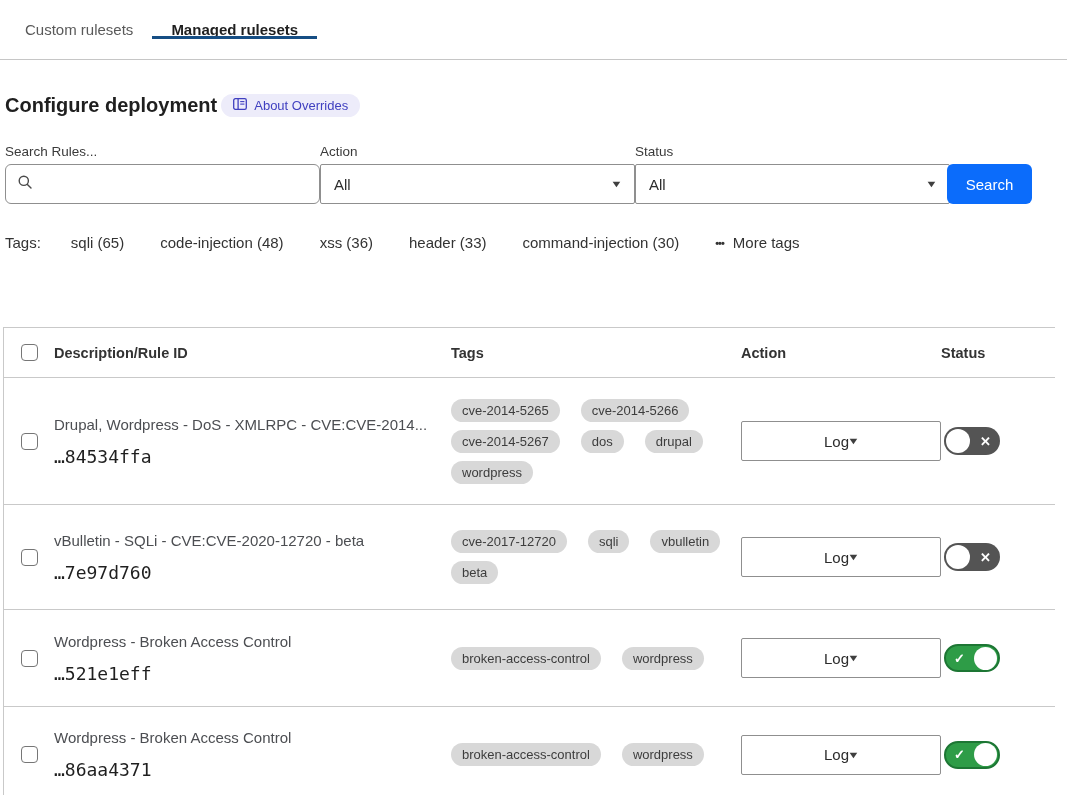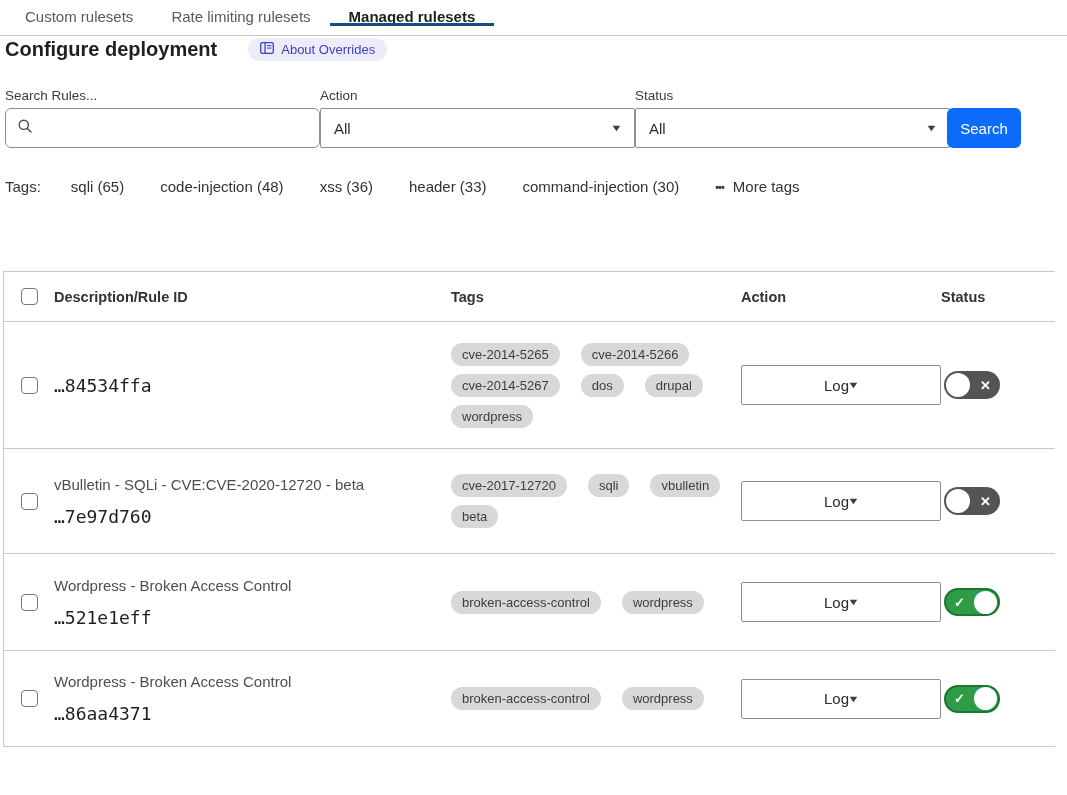--- a/index.html
+++ b/index.html
@@ -13,44 +13,44 @@
     --pill-bg:#d8d8d8;
     --line:#c9c9c9;
   }
   *{box-sizing:border-box;}
   html,body{margin:0;padding:0;}
   body{
     width:1067px;height:795px;overflow:hidden;background:#fff;
     font-family:"Liberation Sans",sans-serif;color:#3a3a3a;
   }
   
-  .tabs{display:flex;align-items:flex-start;height:28px;border-bottom:1px solid #c6c6c6;padding-left:6px;margin-top:8px;}
+  .tabs{display:flex;align-items:center;height:60px;border-bottom:1px solid #c6c6c6;padding-left:6px;}
   .tab{display:flex;align-items:center;padding:0 19px;font-size:15px;color:#595959;cursor:pointer;position:relative;}
   .tab.active{color:#1f1f1f;font-weight:700;}
   .tab.active::after{content:"";position:absolute;left:0;right:0;bottom:-1px;height:3px;background:var(--tab-underline);}
   
   .content{padding:0 5px;}
-  .heading-row{display:flex;align-items:center;gap:31px;height:26px;}
+  .heading-row{display:flex;align-items:center;gap:4px;margin-top:32px;height:26px;}
   .page-title{font-size:20px;font-weight:700;color:#1f1f1f;margin:0;}
   .badge{display:inline-flex;align-items:flex-start;gap:7px;background:var(--badge-bg);color:var(--badge-text);
     border-radius:12px;padding:4px 12px;font-size:13px;cursor:pointer;}
   .badge svg{display:block;}
   
   .filters{display:flex;align-items:flex-end;gap:0;margin-top:26px;}
   .field{display:flex;flex-direction:column;}
   .field-label{font-size:13.5px;color:#3a3a3a;margin-bottom:5px;}
   .search-box{width:315px;height:40px;border:1px solid #8f8f8f;border-radius:6px;background:#fff;
     display:flex;align-items:center;gap:8px;padding:0 11px;}
   .search-box input{border:none;outline:none;flex:1;font-size:15px;font-family:inherit;color:#1f1f1f;background:transparent;}
   .select{height:40px;border:1px solid #8f8f8f;border-radius:2px;background:#fff;display:flex;
     align-items:center;justify-content:space-between;padding:0 13px;font-size:15px;color:#2c2c2c;cursor:pointer;}
   .select.wide{width:315px;}
   .select.narrow{width:204px;justify-content:center;}
   .caret{font-size:9px;color:#3f3f3f;transform:scaleX(1.45);}
-  .search-btn{width:74px;height:40px;margin-left:-3px;border:none;border-radius:6px;background:var(--accent);
+  .search-btn{width:85px;height:40px;margin-left:-3px;border:none;border-radius:6px;background:var(--accent);
     color:#fff;font-size:15px;font-family:inherit;cursor:pointer;}
   
   .tags-bar{display:flex;align-items:center;margin-top:30px;font-size:15px;color:#333;}
   .tags-bar .bar-label{margin-right:30px;}
   .tag-link{margin-right:36px;cursor:pointer;color:#333;text-decoration:none;}
   .more-tags{display:flex;align-items:center;gap:9px;cursor:pointer;}
   .dots{font-size:11px;letter-spacing:-1px;font-weight:bold;color:#333;}
   
   .table{margin-top:76px;margin-left:-2px;width:1052px;border-top:1px solid var(--line);border-left:1px solid var(--line);}
   .thead,.trow{display:grid;grid-template-columns:50px 397px 290px 200px 115px;align-items:center;}
@@ -75,21 +75,20 @@
   .toggle.off .tog-x{color:#fff;font-size:13px;font-weight:bold;margin-right:9px;}
   .toggle.on{background:var(--toggle-on);border:2px solid var(--toggle-on-border);padding:0 1px 0 0;}
   .toggle.on .knob{width:23px;height:23px;border-radius:50%;background:#fff;}
   .toggle.on .tog-check{color:#fff;font-size:13px;font-weight:bold;margin-left:8px;}
 </style>
 </head>
 <body>
 
 <div class="tabs">
   <div class="tab">Custom rulesets</div>
-  <div class="tab">Rate limiting rulesets</div>
   <div class="tab active">Managed rulesets</div>
 </div>
 
 <div class="content">
   <div class="heading-row">
     <h1 class="page-title">Configure deployment</h1>
     <span class="badge">
       <span>
         <svg viewBox="0 0 14 12" width="14" height="12">
           <rect x="0.7" y="0.7" width="12.6" height="10.6" rx="1.6" fill="none" stroke="currentColor" stroke-width="1.3"></rect>
@@ -150,20 +149,21 @@
       <div>Tags</div>
       <div>Action</div>
       <div>Status</div>
     </div>
     <div class="tbody" id="table-body">
   <div class="trow">
     <div class="cb-cell">
             <span class="checkbox"></span>
           </div>
     <div class="desc-cell">
+      <div class="desc">Drupal, Wordpress - DoS - XMLRPC - CVE:CVE-2014...</div>
       <div class="rule-id">…84534ffa</div>
     </div>
     <div class="tags-cell">
       <span class="pill">cve-2014-5265</span>
             <span class="pill">cve-2014-5266</span>
             <span class="pill">cve-2014-5267</span>
             <span class="pill">dos</span>
             <span class="pill">drupal</span>
             <span class="pill">wordpress</span>
     </div>

